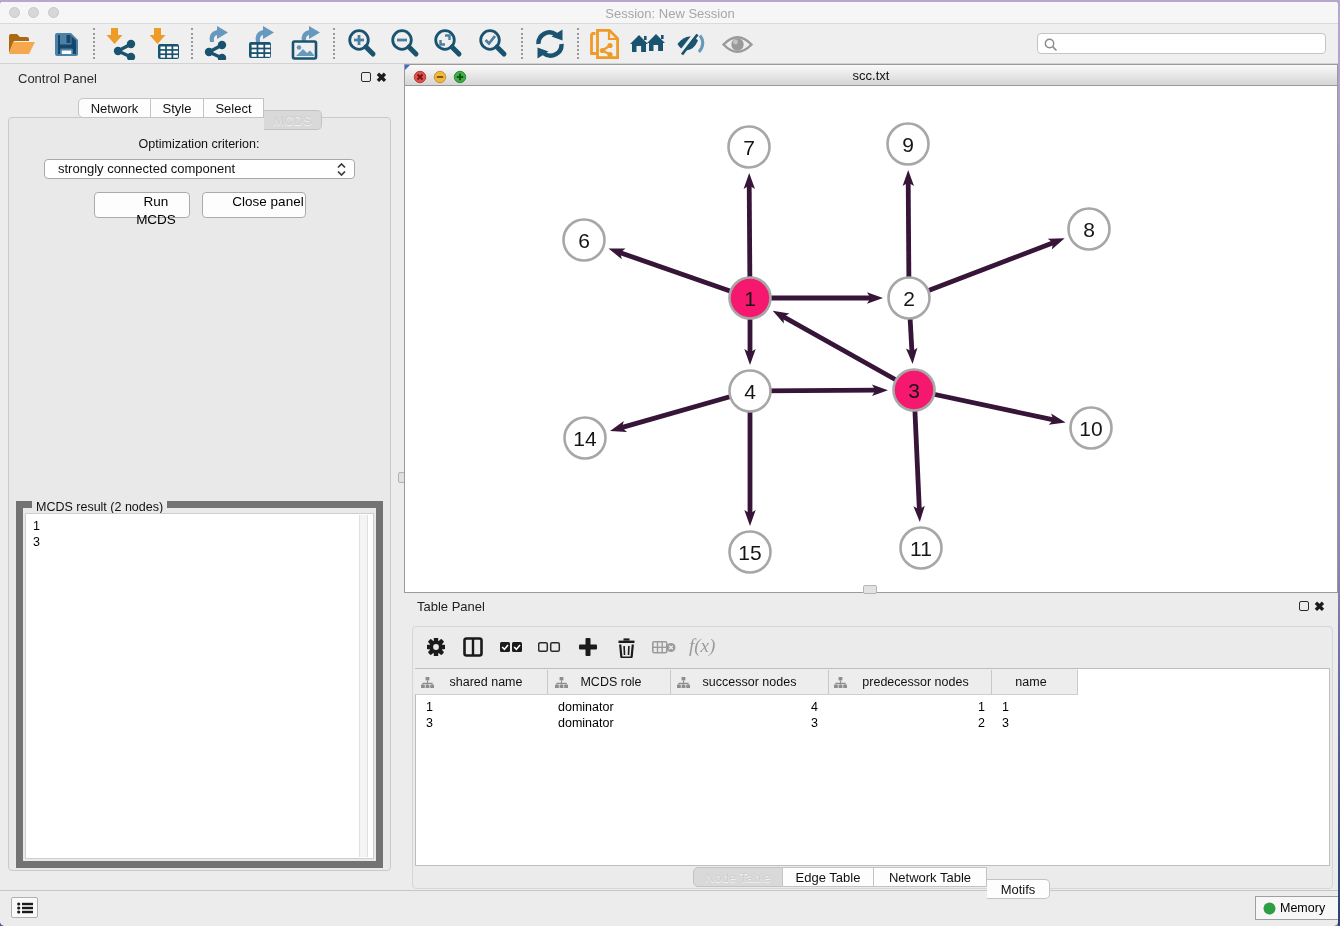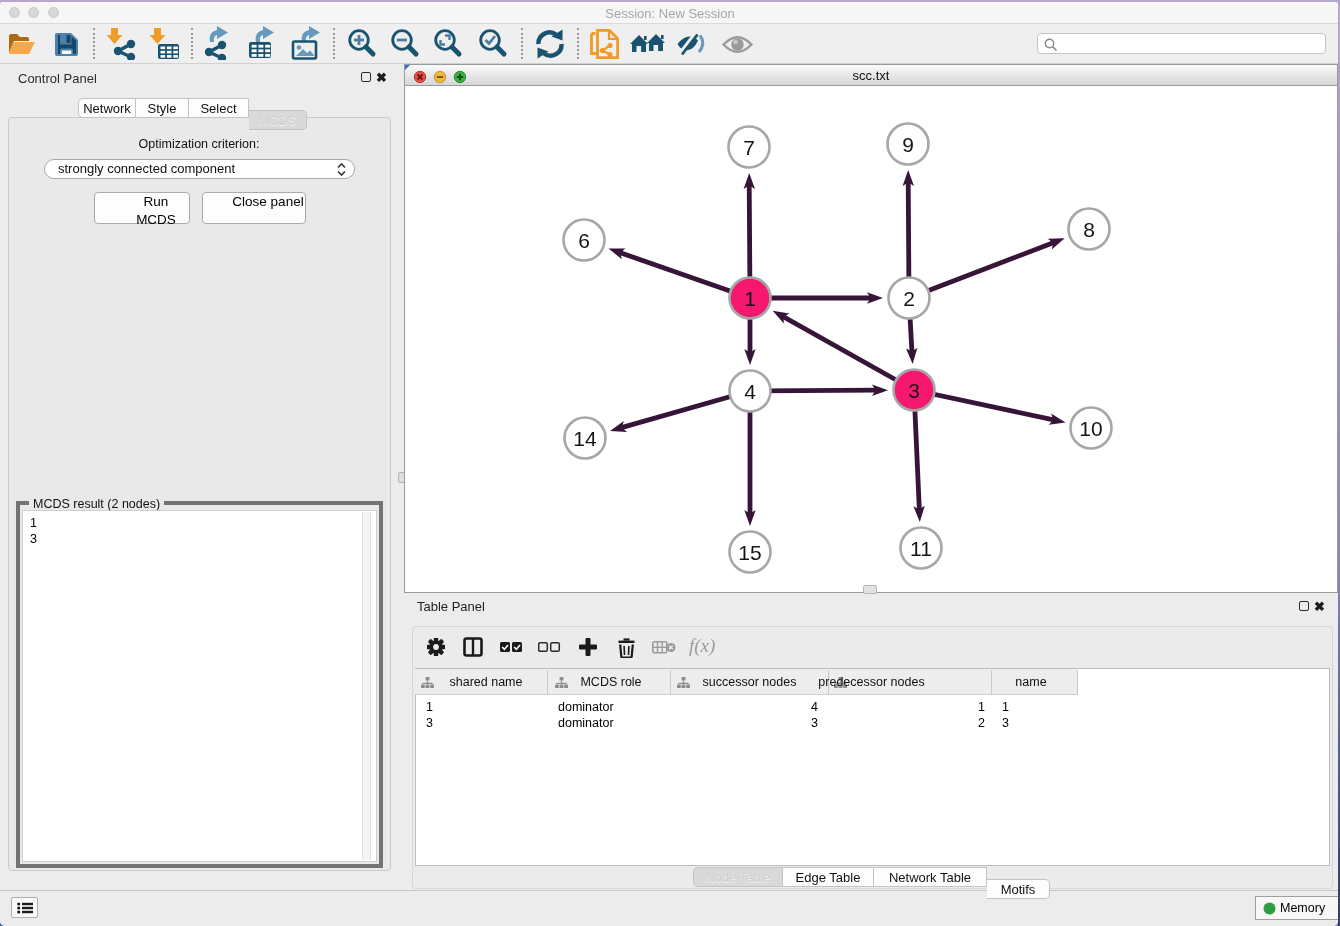--- a/index.html
+++ b/index.html
@@ -26,24 +26,24 @@
 .tabs { position:absolute; display:flex; height:20px; z-index:5; }
 .tab { height:20px; line-height:19px; background:#fdfdfd; border:1px solid #c3c3c3; border-left:none;
   font-size:13px; font-weight:500; color:#111; text-align:center; }
 .tab.first { border-left:1px solid #c3c3c3; border-radius:5px 0 0 5px; }
 .tab.last { border-radius:0 5px 5px 0;margin-top:12px; }
 .tab.sel { background:#d9d9d9; color:#cfcfcf; text-shadow:0 1px 0 #f2f2f2; }
 #cp-body { position:absolute; left:8px; top:117px; width:383px; height:754px; background:#e9e9e9;
   border:1px solid #c9c9c9; border-radius:4px; }
 #optlabel { position:absolute; left:0; top:137px; width:398px; text-align:center; font-size:12.5px; color:#111; }
 #dropdown { position:absolute; left:44px; top:159px; width:311px; height:20px; background:#fff;
-  border:1px solid #a8a8a8; border-radius:10px; font-size:13px; color:#111; line-height:18px; padding-left:13px; }
-.btn { position:absolute; height:32px; background:#fdfdfd; border:1px solid #ababab; border-radius:4px;
+  border:1px solid #a8a8a8; border-radius:4px; font-size:13px; color:#111; line-height:18px; padding-left:13px; }
+.btn { position:absolute; height:26px; background:#fdfdfd; border:1px solid #ababab; border-radius:4px;
   font-size:13.5px; color:#000; text-align:center; line-height:18px;padding-left:28px; }
-#fieldset { position:absolute; left:16px; top:501px; width:367px; height:367px; border:4px solid #737373; }
+#fieldset { position:absolute; left:16px; top:501px; width:367px; height:367px; border:7px solid #737373; }
 #fslegend { position:absolute; left:9px; top:-8px; background:#e9e9e9; padding:0 4px; font-size:12.5px; color:#111; }
 #fswhite { position:absolute; left:2px; top:5px; right:2px; bottom:2px; background:#fff; border:1px solid #cfcfcf; }
 #fstrack { position:absolute; right:5px; top:1px; bottom:1px; width:9px; background:#f4f4f4;
   border-left:1px solid #e0e0e0; border-right:1px solid #e0e0e0; }
 #fstext { position:absolute; left:7px; top:5px; font-size:12.5px; color:#000; line-height:15.5px; }
 #splitH { position:absolute; left:398px; top:472px; width:7px; height:11px; background:#e0e0e0;
   border:1px solid #b2b2b2; border-radius:2px; }
 #netwin { position:absolute; left:404px; top:64px; width:934px; height:529px;
   border:1px solid #9a9a9a; background:#fff; }
 #nettitle { position:absolute; left:0; top:0; width:100%; height:21px;
@@ -216,21 +216,21 @@
   <div id="search"></div>
   <svg class="abs" style="left:1044px;top:38px" width="14" height="14">
     <circle cx="5.5" cy="5.5" r="4.2" fill="none" stroke="#8a8a8a" stroke-width="1.4"></circle>
     <line x1="8.6" y1="8.6" x2="12.5" y2="12.5" stroke="#8a8a8a" stroke-width="1.6"></line>
     </svg>
 
   <div id="cp-title">Control Panel</div>
   <div class="sqbtn" style="left:361px;top:72px"></div>
   <div class="xbtn" style="left:376px;top:70px">✖</div>
   <div class="tabs" style="left:78px;top:98px">
-    <div class="tab first" style="width:58px">Network</div>
+    <div class="tab first" style="width:73px">Network</div>
       <div class="tab" style="width:53px">Style</div>
       <div class="tab" style="width:60px">Select</div>
       <div class="tab last sel" style="width:58px">MCDS</div>
   </div>
   <div id="cp-body"></div>
   <div id="optlabel">Optimization criterion:</div>
   <div id="dropdown">strongly connected component
     <svg style="position:absolute;right:8px;top:3px" width="9" height="13">
       <path d="M1,4.5 L4.5,1 L8,4.5" fill="none" stroke="#3a3a3a" stroke-width="1.7"></path>
         <path d="M1,8.5 L4.5,12 L8,8.5" fill="none" stroke="#3a3a3a" stroke-width="1.7"></path>
@@ -407,21 +407,21 @@
       </g>
     </svg>
   <div class="hsep" style="left:547px"></div>
   <div class="hsep" style="left:670px"></div>
   <div class="hsep" style="left:828px"></div>
   <div class="hsep" style="left:991px"></div>
   <div class="hsep" style="left:1077px"></div>
   <div class="hlabel" style="left:431px;width:110px">shared name</div>
   <div class="hlabel" style="left:560px;width:102px">MCDS role</div>
   <div class="hlabel" style="left:681px;width:137px">successor nodes</div>
-  <div class="hlabel" style="left:800px;width:143px">predecessor nodes</div>
+  <div class="hlabel" style="left:844px;width:143px">predecessor nodes</div>
   <div class="hlabel" style="left:993px;width:76px">name</div>
   <div class="cell" style="left:426px;top:700px">1</div>
   <div class="cell" style="left:558px;top:700px">dominator</div>
   <div class="cell" style="left:670px;top:700px;width:148px;text-align:right">4</div>
   <div class="cell" style="left:828px;top:700px;width:157px;text-align:right">1</div>
   <div class="cell" style="left:1002px;top:700px">1</div>
   <div class="cell" style="left:426px;top:716px">3</div>
   <div class="cell" style="left:558px;top:716px">dominator</div>
   <div class="cell" style="left:670px;top:716px;width:148px;text-align:right">3</div>
   <div class="cell" style="left:828px;top:716px;width:157px;text-align:right">2</div>

